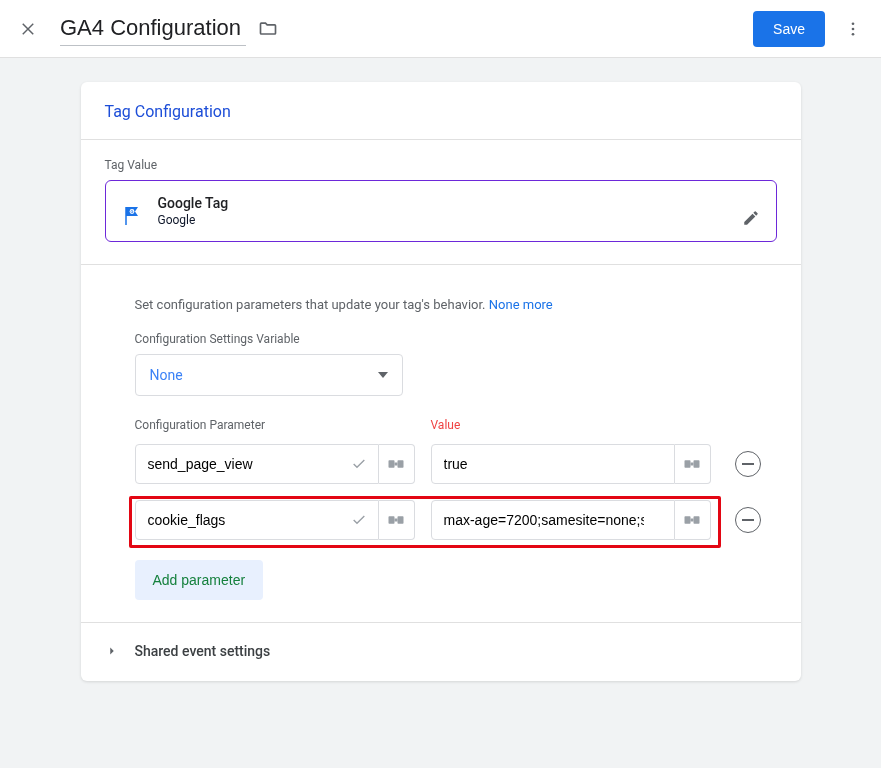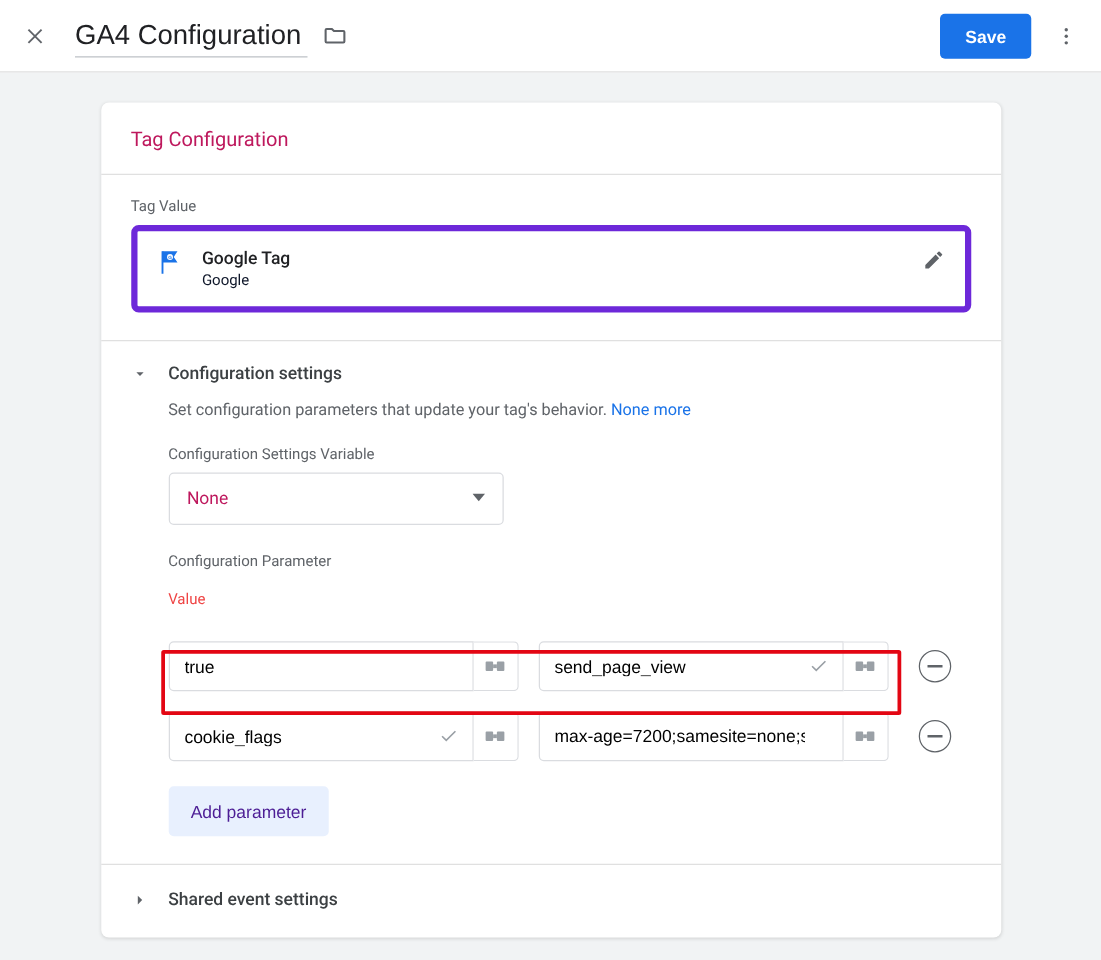--- a/index.html
+++ b/index.html
@@ -45,21 +45,21 @@
     display: flex; align-items: center;
   }
   .folder-ic svg { width: 20px; height: 20px; }
   .spacer { flex: 1; }
   .save-btn {
     background: #1a73e8;
     color: #fff;
     border: none;
     border-radius: 4px;
     font-size: 14px;
-    font-weight: 700;
+    font-weight: 400;
     padding: 10px 20px;
     cursor: pointer;
   }
   .overflow-btn {
     margin-left: 16px;
     width: 24px; height: 24px;
     display: flex; align-items: center; justify-content: center;
     color: #5f6368;
     cursor: pointer;
   }
@@ -71,43 +71,43 @@
     padding-top: 24px;
   }
   .panel {
     width: 720px;
     background: #fff;
     border-radius: 6px;
     box-shadow: 0 1px 3px rgba(0,0,0,0.12);
   }
   .panel-header {
     font-size: 16px;
-    color: #be185d;
+    color: #1d4ed8;
     padding: 20px 24px 18px;
   }
   .divider { border-top: 1px solid #e0e0e0; }
 
   .section {
     padding: 18px 24px 22px;
   }
   .field-label {
     font-size: 12px;
     color: #5f6368;
     margin-bottom: 8px;
     display: flex;
     align-items: center;
     gap: 6px;
   }
   .help-circle svg { width: 14px; height: 14px; }
 
   .tag-type-card {
-    border: 5px solid #6d28d9;
+    border: 1px solid #6d28d9;
     border-radius: 6px;
     display: flex;
-    align-items: flex-start;
+    align-items: flex-end;
     padding: 14px 16px;
     gap: 16px;
   }
   .gtag-icon {
     width: 20px; height: 22px;
     display: flex; align-items: center; justify-content: center;
   }
   .gtag-icon svg { width: 18px; height: 22px; }
   .tag-type-text .primary { font-size: 14px; font-weight: 500; color: #202124; }
   .tag-type-text .secondary { font-size: 12px; color: #0f172a; margin-top: 2px; }
@@ -167,33 +167,32 @@
     width: 268px;
     height: 42px;
     border: 1px solid #dadce0;
     border-radius: 4px;
     display: flex;
     align-items: center;
     justify-content: space-between;
     padding: 0 14px;
     cursor: pointer;
     font-size: 14px;
-    color: #be185d;
+    color: #3b82f6;
   }
   .dropdown .dd-chev svg { width: 10px; height: 10px; fill: #5f6368; }
 
   .param-grid {
     margin-top: 22px;
     position: relative;
   }
   .param-headers {
     display: flex;
     gap: 16px;
-    margin-bottom: 27px;
-    flex-direction: column;
+    margin-bottom: 12px;
   }
   .param-headers .col-a { width: 280px; font-size: 12px; color: #5f6368; }
   .param-headers .col-b { width: 280px; font-size: 12px; color: #ef4444; }
 
   .param-row {
     display: flex;
     align-items: center;
     gap: 16px;
     margin-bottom: 16px;
     position: relative;
@@ -236,21 +235,21 @@
     border-radius: 2px;
     pointer-events: none;
     left: -6px;
     top: 50px;
     width: 592px;
     height: 52px;
   }
 
   .add-param-btn {
     background: #e8f0fe;
-    color: #4c1d95;
+    color: #15803d;
     border: none;
     font-size: 14px;
     font-weight: 500;
     padding: 12px 18px;
     border-radius: 4px;
     cursor: pointer;
     margin-top: 4px;
   }
 
   .shared-section {
@@ -315,63 +314,55 @@
               <path d="M3 17.25V21h3.75l11-11-3.75-3.75-11 11zM20.7 7.04a1 1 0 0 0 0-1.41l-2.34-2.34a1 1 0 0 0-1.41 0l-1.83 1.83 3.75 3.75 1.83-1.83z"></path>
             </svg>
         </div>
       </div>
     </div>
 
 
     <div class="divider"></div>
 
     <div class="section">
-      <div class="collapsible-header">
-        <span class="chev">
-          <svg viewBox="0 0 24 24" fill="currentColor">
-              <path d="M7 10l5 5 5-5z"></path>
-            </svg>
-        </span>
-        <span>Configuration settings</span>
-      </div>
       <div class="sub-desc">
         <span>Set configuration parameters that update your tag's behavior. </span><a>None more</a>
       </div>
 
       <div class="cfg-block">
         <div class="field-label">Configuration Settings Variable</div>
         <div class="dropdown">
           <span>None</span>
           <span class="dd-chev"><svg viewBox="0 0 10 10">
                 <path d="M0 2 L5 8 L10 2 Z"></path>
               </svg></span>
         </div>
 
         <div class="param-grid">
           <div class="param-headers">
             <div class="col-a">Configuration Parameter</div>
             <div class="col-b">Value</div>
           </div>
 
           <div class="param-row">
-            <div class="param-input-wrap">
-              <input class="param-input" value="true" style="">
+            <div class="param-input-wrap" style="position:relative;">
+              <input class="param-input" value="send_page_view" style="">
+              <span class="check-ic" style="left:216px;"><svg viewBox="0 0 24 24" fill="none" stroke="currentColor" stroke-width="2">
+                    <polyline points="4,12 9,17 20,6"></polyline>
+                  </svg></span>
               <div class="var-btn">
                   <svg viewBox="0 0 24 16">
                     <rect x="2" y="3" width="8" height="10" rx="1"></rect>
                     <rect x="14" y="3" width="8" height="10" rx="1"></rect>
                     <rect x="10" y="6" width="4" height="4"></rect>
                   </svg>
                 </div>
             </div>
-            <div class="param-input-wrap" style="position:relative;">
-              <input class="param-input" value="send_page_view" style="">
-              <span class="check-ic" style="left:216px;"><svg viewBox="0 0 24 24" fill="none" stroke="currentColor" stroke-width="2">
-                    <polyline points="4,12 9,17 20,6"></polyline>
-                  </svg></span>
+            <div class="param-input-wrap">
+              <input class="param-input" value="true" style="">
               <div class="var-btn">
                   <svg viewBox="0 0 24 16">
                     <rect x="2" y="3" width="8" height="10" rx="1"></rect>
                     <rect x="14" y="3" width="8" height="10" rx="1"></rect>
                     <rect x="10" y="6" width="4" height="4"></rect>
                   </svg>
                 </div>
             </div>
             <div class="remove-btn">
                 <div class="minus"></div>

